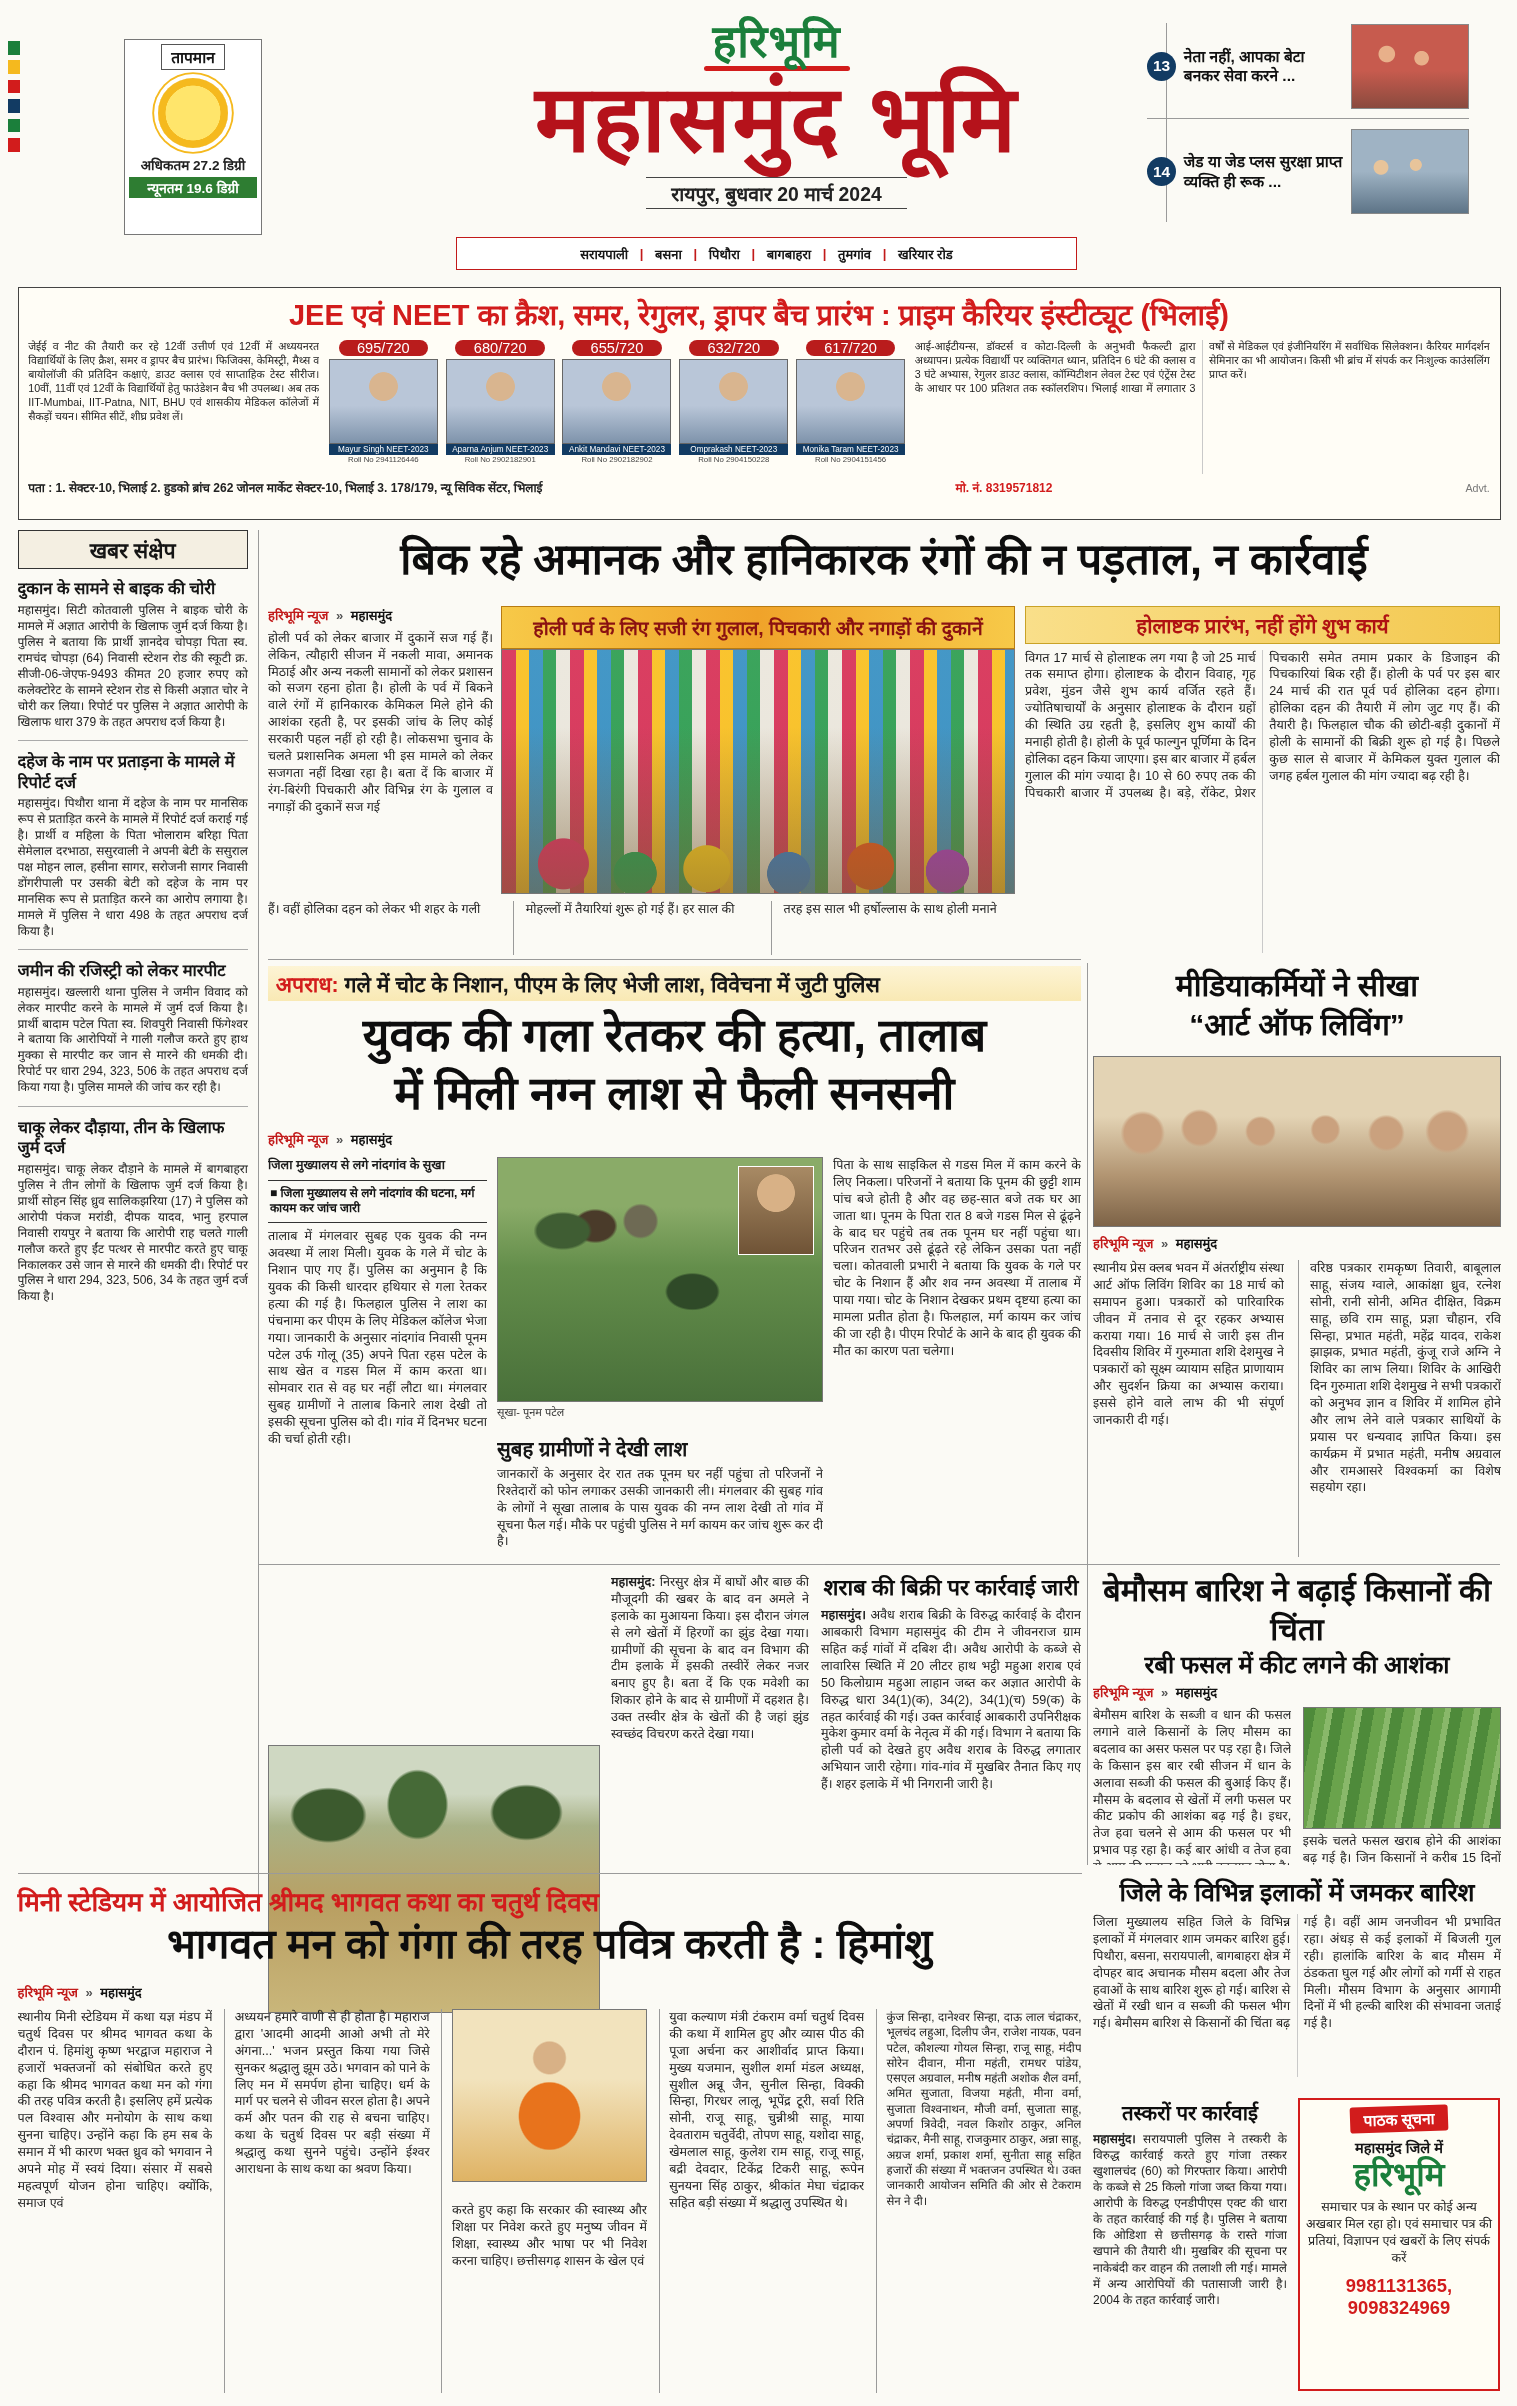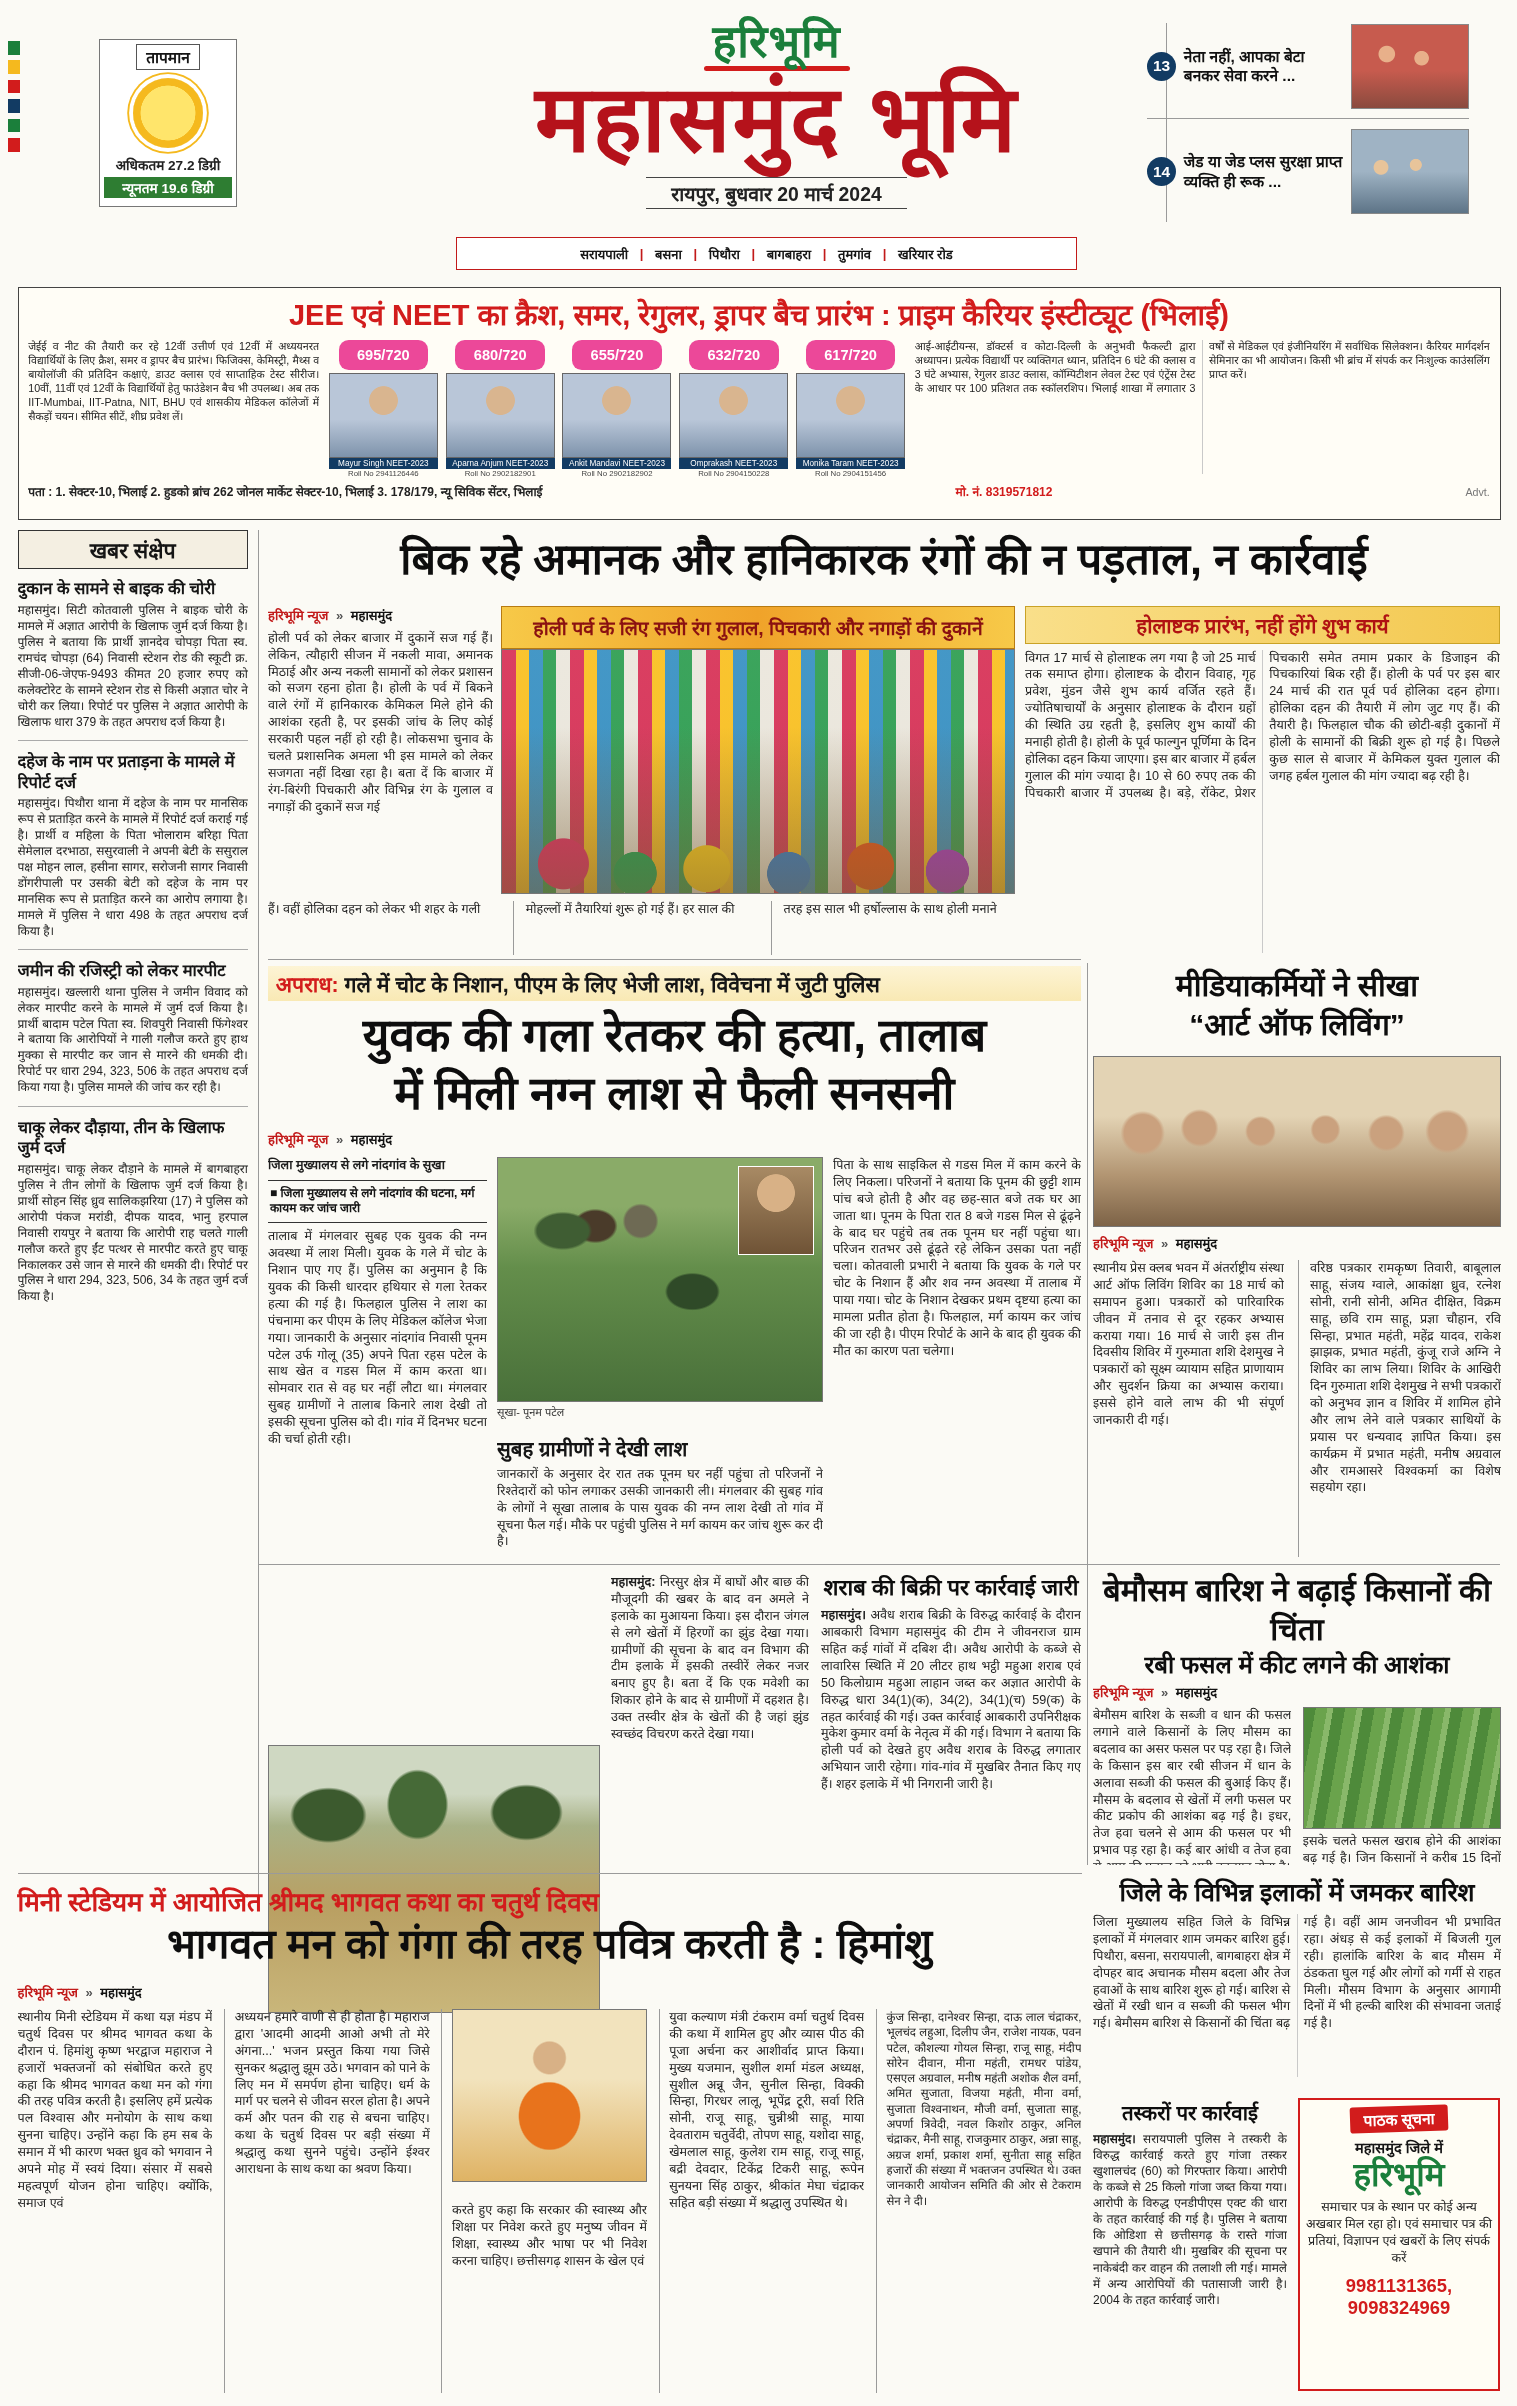--- a/index.html
+++ b/index.html
@@ -30,21 +30,21 @@
   .ttext{font-size:15.5px;font-weight:bold;line-height:1.25;color:#111;flex:1}
   .thumb{width:118px;height:85px;border:1px solid #888}
   .ph-t1{background:radial-gradient(circle at 30% 35%,#e8b08a 0 8%,transparent 9%),radial-gradient(circle at 60% 40%,#e8b08a 0 8%,transparent 9%),linear-gradient(180deg,#c75b4e 0 55%,#8a4a3e 100%)}
   .ph-t2{background:radial-gradient(circle at 25% 45%,#e8c49a 0 7%,transparent 8%),radial-gradient(circle at 55% 42%,#e8c49a 0 7%,transparent 8%),linear-gradient(180deg,#9fb3c4 0 50%,#5d7487 100%)}
   
   .ad-box{border:1.9px solid #444;background:#fffdf6}
   .ad-head{color:#d21c1c;font-weight:bold;font-size:29px;text-align:center;padding:5.8px 3.9px 1.9px}
   .ad-row{display:flex;gap:9.7px;padding:5.8px 9.7px 1.9px}
   .ad-col{font-size:10.7px;line-height:1.3;text-align:justify;color:#222;overflow:hidden}
   .stu{width:109px;text-align:center}
-  .stu .score{background:#ec4899;color:#fff;font-weight:bold;font-size:14.6px;border-radius:9.7px;padding:7px 0;margin:0 9.7px}
+  .stu .score{background:#b91c1c;color:#fff;font-weight:normal;font-size:14.6px;border-radius:9.7px;padding:0 0;margin:0 9.7px}
   .stu .face{height:85px;margin-top:2.9px;border:1px solid #666;background:radial-gradient(circle at 50% 32%,#d9b58f 0 18%,transparent 19%),linear-gradient(180deg,#b9c6d8 0 55%,#7e93ab 100%)}
   .stu .nm{background:#123b63;color:#fff;font-size:8.2px;padding:1px 0;white-space:nowrap;overflow:hidden}
   .stu .rl{font-size:7.8px;color:#444}
   .ad-foot{display:flex;justify-content:space-between;align-items:center;font-size:12px;font-weight:bold;padding:2.9px 9.7px;color:#222}
   .ad-foot .ph{color:#d21c1c}
   .advt{color:#777;font-weight:normal;font-size:10.7px}
   
   .briefs{border-right:1px solid #9a9a9a;padding-right:9.7px}
   .briefs-hd{border:1.9px solid #333;text-align:center;font-size:21.3px;font-weight:bold;padding:3.9px 0;margin-bottom:9.7px;background:#f4efe2}
   .brief-t{font-size:16.5px;font-weight:bold;line-height:1.25;margin:9.7px 0 3.9px}
@@ -116,21 +116,21 @@
 
   <div class="abs regmarks" style="left:7.8px;top:41px">
     <div style="background:#1b7f3b"></div>
     <div style="background:#f5b91e"></div>
     <div style="background:#d21c1c"></div>
     <div style="background:#123b63"></div>
     <div style="background:#1b7f3b"></div>
     <div style="background:#d21c1c"></div>
   </div>
 
-  <div class="abs w-box" style="left:99px;top:39px;width:138px;height:168px">
+  <div class="abs w-box" style="left:124px;top:39px;width:138px;height:196px">
     <div class="w-title">तापमान</div>
     <div class="sun"></div>
     <div class="w-max">अधिकतम 27.2 डिग्री</div>
     <div class="w-min">न्यूनतम 19.6 डिग्री</div>
   </div>
 
   <div class="abs ctr" style="left:408px;top:19.4px;width:737px;height:209px">
     <div class="brand-logo">
       <span>हरिभूमि</span>
       <span class="red-swash"></span>

